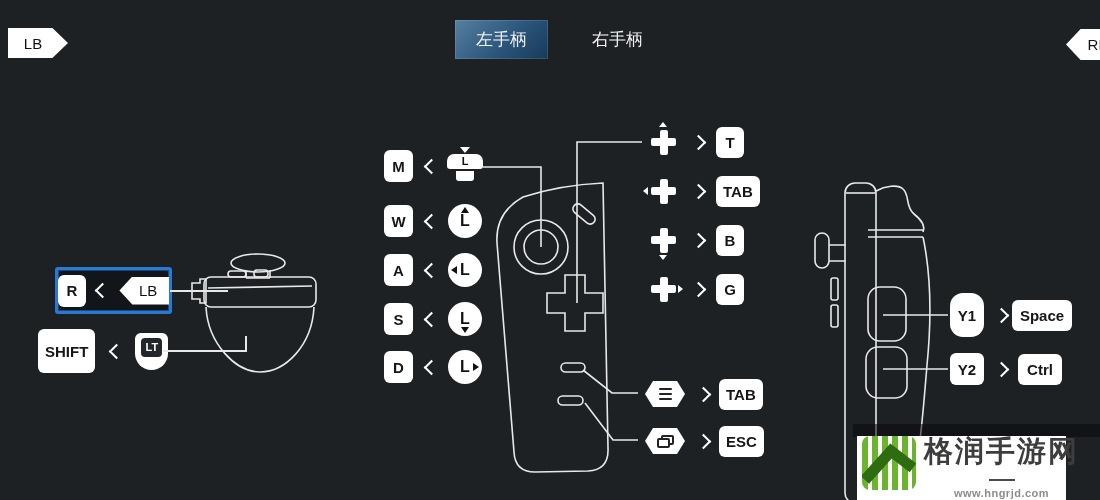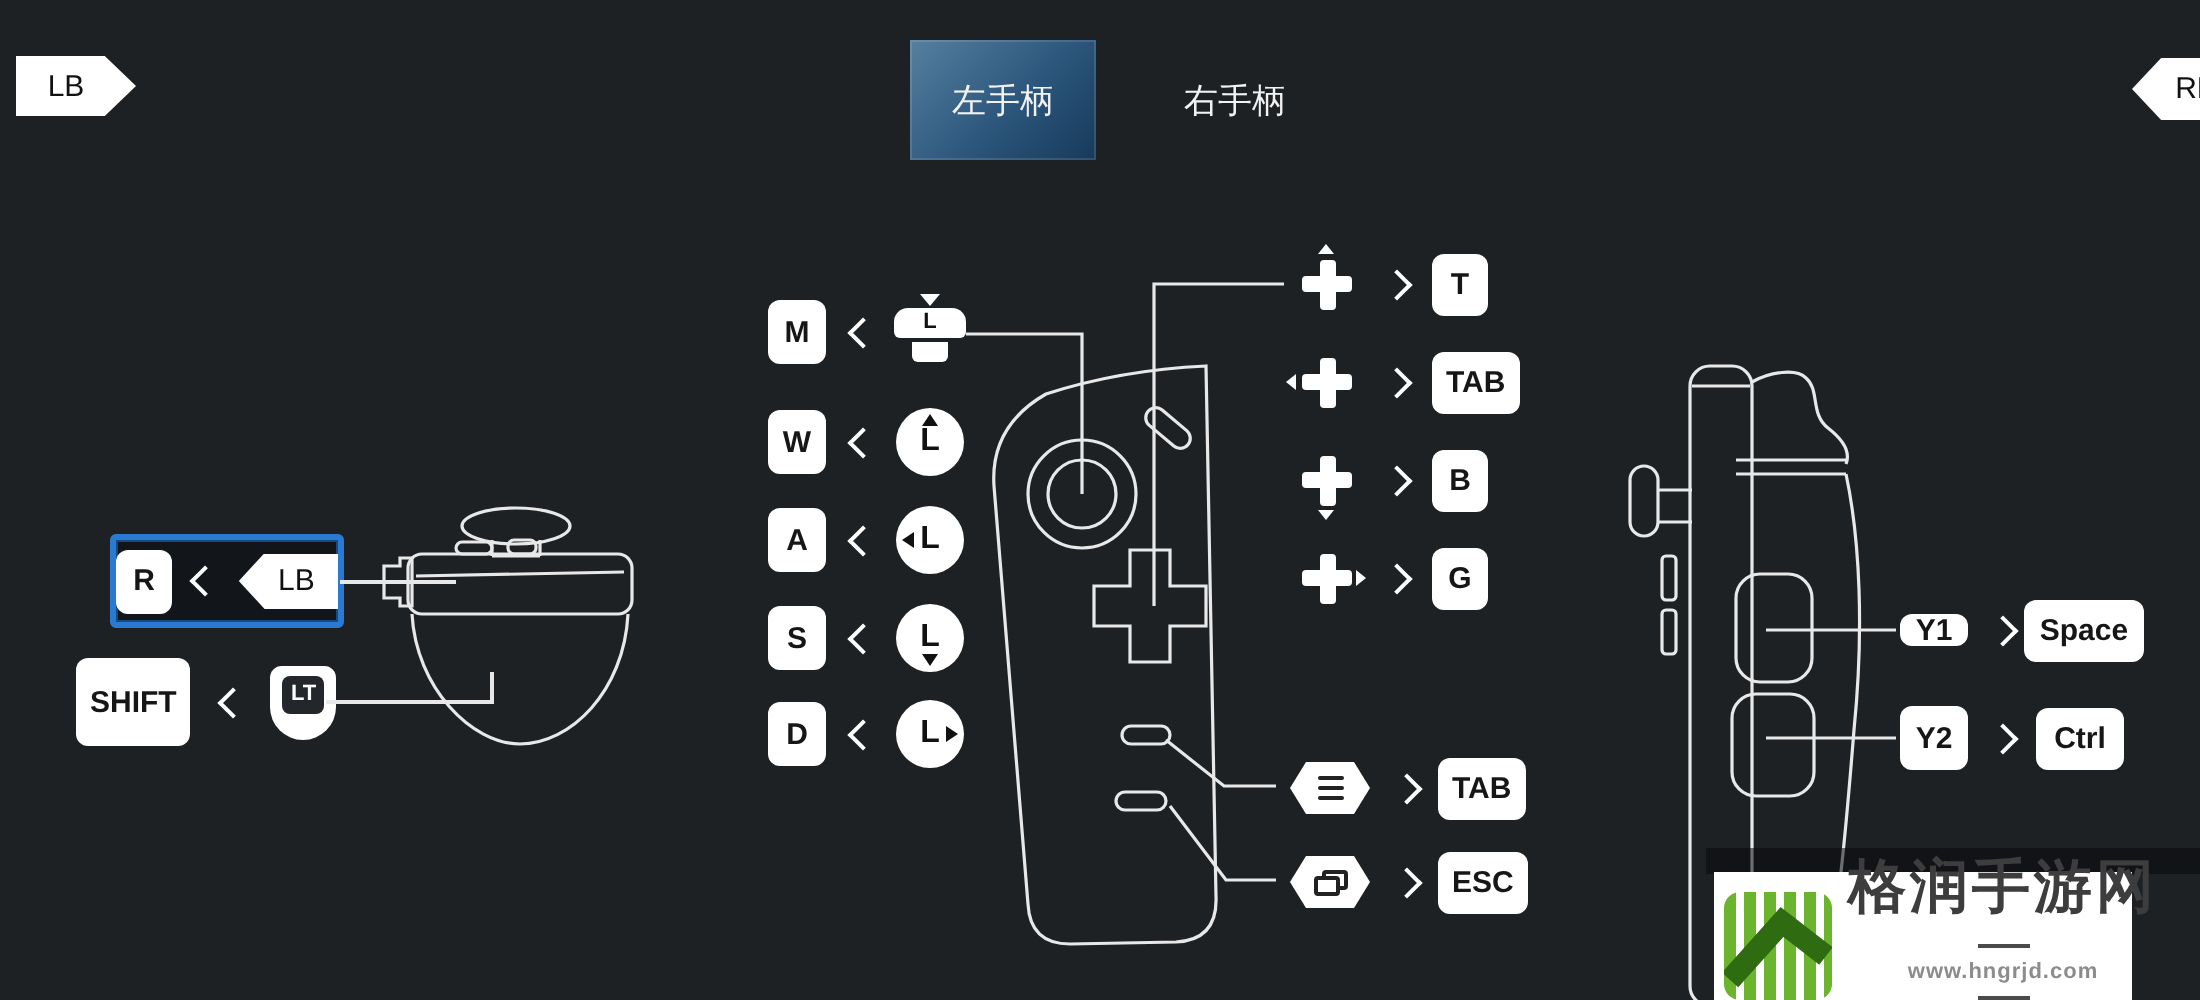--- a/index.html
+++ b/index.html
@@ -52,35 +52,35 @@
   .d-arr.right{right:-2px;top:50%;transform:translateY(-50%);border-top:4px solid transparent;border-bottom:4px solid transparent;border-left:5px solid #fff;}
   
   .hexbadge{width:40px;height:26px;background:#fff;clip-path:polygon(20% 0,80% 0,100% 50%,80% 100%,20% 100%,0 50%);
           display:flex;align-items:center;justify-content:center;flex:0 0 40px;}
   .menu-lines{display:flex;flex-direction:column;gap:2.5px;}
   .menu-lines span{width:13px;height:2.5px;background:#222;border-radius:1px;}
   .cap-icon{position:relative;width:17px;height:13px;}
   .cap-back{position:absolute;right:0;top:0;width:9px;height:6px;border:2px solid #222;border-radius:2px;}
   .cap-front{position:absolute;left:0;bottom:0;width:9px;height:6px;border:2px solid #222;border-radius:2px;background:#fff;}
   
-  .tab{position:absolute;top:20px;height:60px;display:flex;align-items:center;justify-content:center;
+  .tab{position:absolute;top:20px;height:39px;display:flex;align-items:center;justify-content:center;
        font-size:17px;color:#f2f2f2;cursor:pointer;text-align:right;}
   .tab.active{background:linear-gradient(135deg,#55809f 0%,#2c567c 55%,#173a5a 100%);
        box-shadow:inset 0 0 0 1px rgba(255,255,255,0.12);}
   
   .select-box{position:absolute;left:55px;top:267px;width:117px;height:47px;border:3px solid #2b7ad2;
        box-shadow:inset 0 0 0 1px #174a82;background:#12161b;border-radius:3px;box-sizing:border-box;
        display:flex;align-items:center;justify-content:center;gap:8px;}
   
   .hline{position:absolute;height:2px;background:#e8e8e8;}
   .vline{position:absolute;width:2px;background:#e8e8e8;}
   
   .wm-strip{position:absolute;left:853px;top:424px;width:247px;height:13px;background:rgba(8,10,12,0.55);}
   .watermark{position:absolute;left:857px;top:436px;width:209px;height:64px;background:#fff;display:flex;
-       align-items:flex-end;padding-left:5px;box-sizing:border-box;}
+       align-items:flex-start;padding-left:5px;box-sizing:border-box;}
   .wm-logo{position:relative;width:54px;height:54px;border-radius:8px;overflow:hidden;flex:0 0 54px;
        background:repeating-linear-gradient(90deg,#6ab42e 0 6px,#ffffff 6px 10px);}
   .wm-text{margin-left:8px;display:flex;flex-direction:column;align-items:center;}
   .wm-name{font-size:29px;font-weight:bold;color:#3d3d3d;letter-spacing:2px;line-height:1.1;white-space:nowrap;}
   .wm-urlrow{display:flex;align-items:center;gap:6px;margin-top:11px;flex-direction:column;}
   .wm-urlrow i{display:block;width:26px;height:2px;background:#4a4a4a;}
   .wm-url{font-size:11px;font-weight:bold;color:#8c8c8c;letter-spacing:0.5px;}
   svg{position:absolute;overflow:visible;}
 </style>
 </head>
@@ -288,21 +288,21 @@
     <path d="M 71,16 C 80,11 93,9 98,14 C 105,20 100,32 109,39 C 118,46 120,52 118,57"></path>
     <path d="M 63,55 L 118,55 M 63,62 L 118,62"></path>
     <path d="M 118,62 C 125,95 127,140 122,190 C 118,240 114,285 106,322"></path>
     <rect x="63" y="112" width="38" height="54" rx="12"></rect>
     <rect x="61" y="172" width="41" height="51" rx="12"></rect>
     <path d="M 78,140 L 143,140"></path>
     <path d="M 78,194 L 143,194"></path>
   </svg>
 
   <div class="map-row" style="left:950px;top:297px;">
-    <span class="key" style="width:34px;height:16px;">Y1</span>
+    <span class="key" style="width:34px;height:44px;border-radius:13px;">Y1</span>
     <span class="chev-wrap" style="margin-left:8px;">
         <i class="chev chev-right"></i>
       </span>
     <span class="key" style="margin-left:2px;width:60px;">Space</span>
   </div>
   <div class="map-row" style="left:950px;top:351px;">
     <span class="key" style="width:34px;height:32px;">Y2</span>
     <span class="chev-wrap" style="margin-left:8px;">
         <i class="chev chev-right"></i>
       </span>

